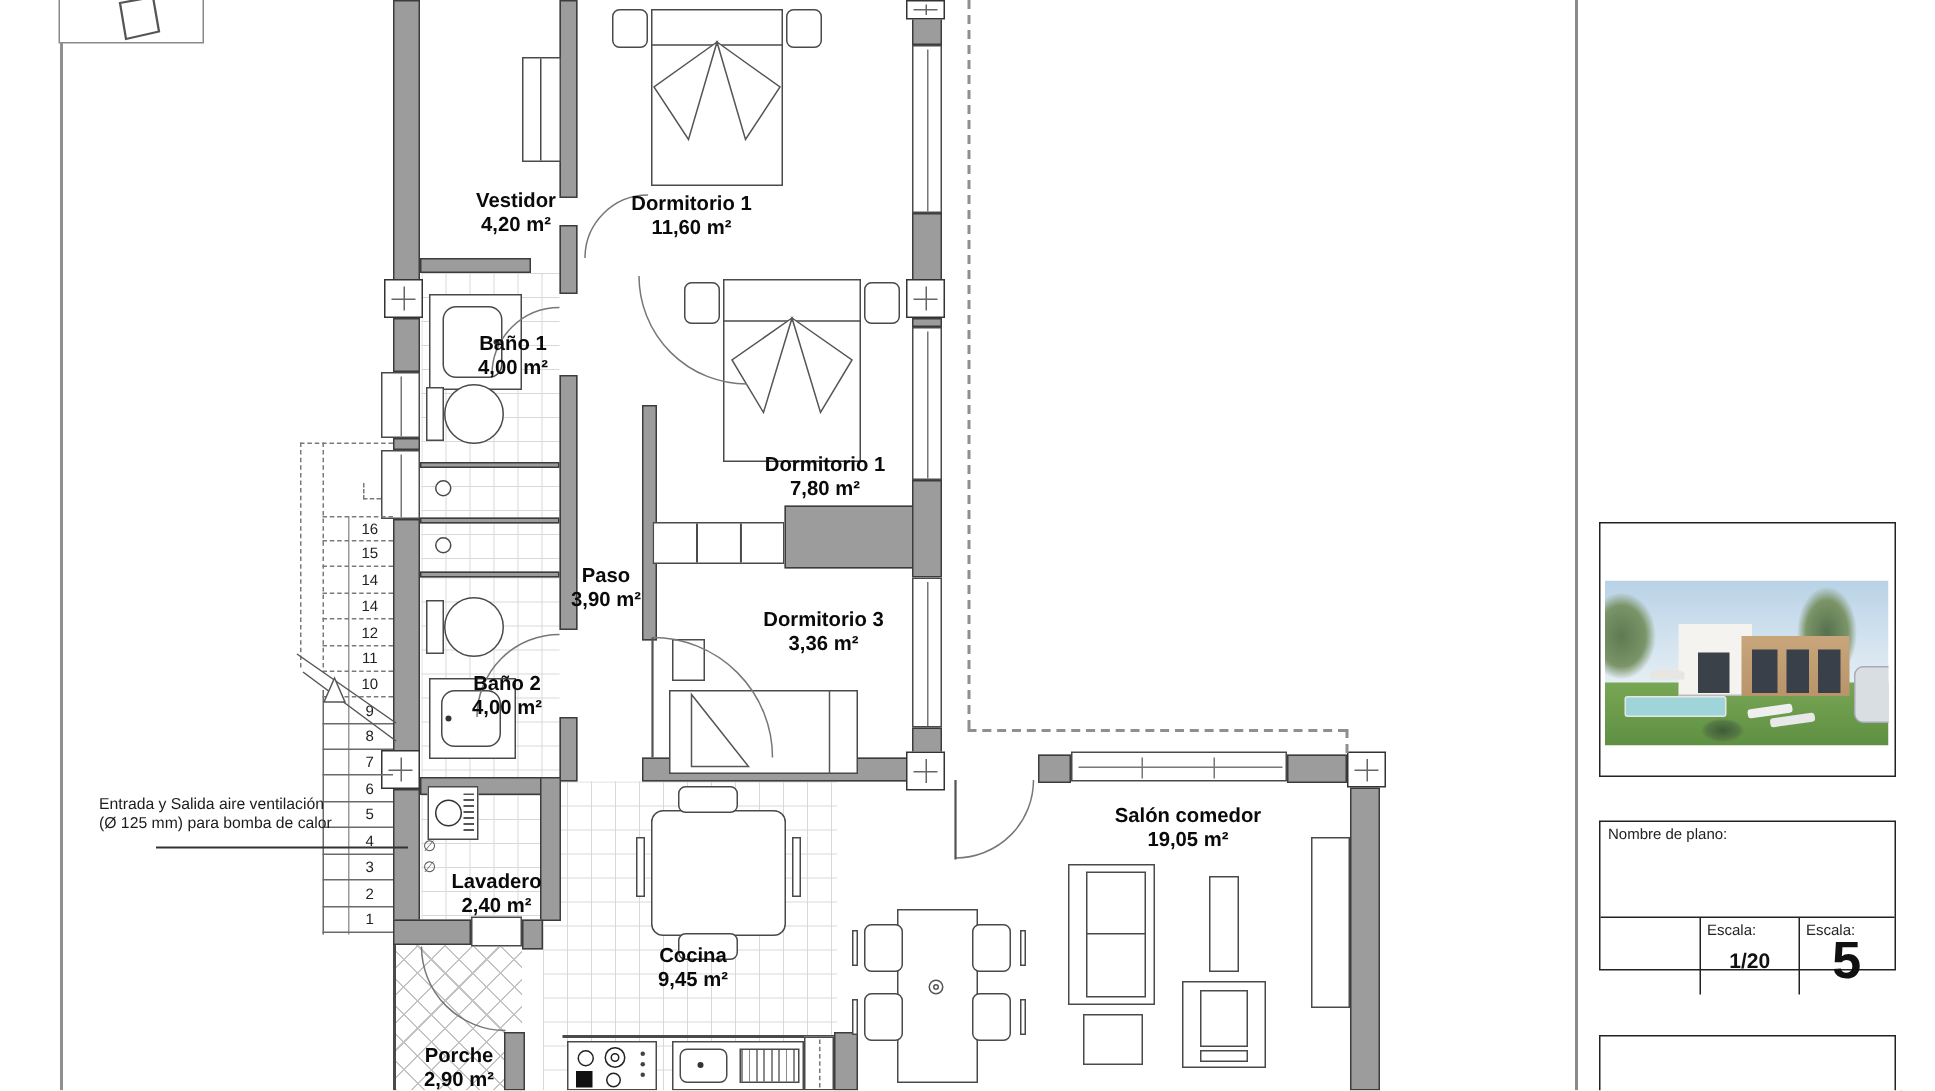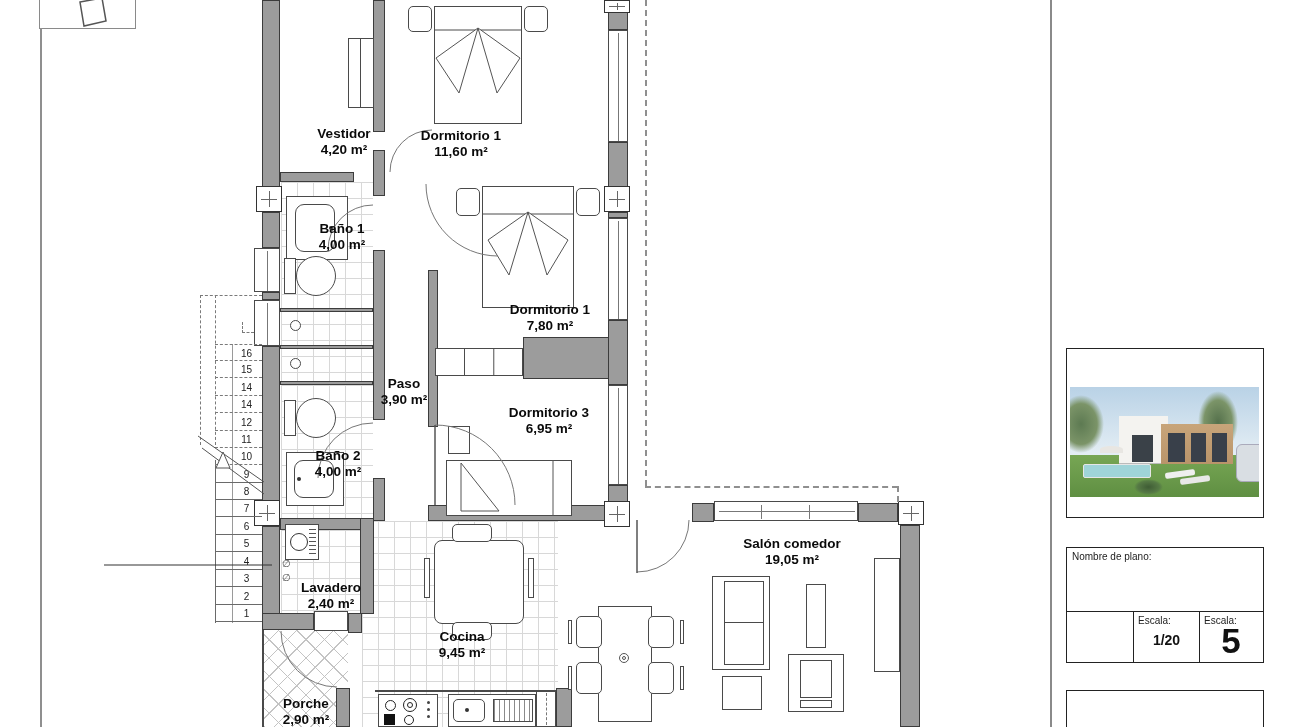--- a/index.html
+++ b/index.html
@@ -297,21 +297,21 @@
   <div class="rl" style="left:550px;top:302px;">
       <div>Dormitorio 1</div>
       <div>7,80 m²</div>
     </div>
   <div class="rl" style="left:404px;top:376px;">
       <div>Paso</div>
       <div>3,90 m²</div>
     </div>
   <div class="rl" style="left:549px;top:405px;">
       <div>Dormitorio 3</div>
-      <div>6,95 m²</div>
+      <div>3,36 m²</div>
     </div>
   <div class="rl" style="left:338px;top:448px;">
       <div>Baño 2</div>
       <div>4,00 m²</div>
     </div>
   <div class="rl" style="left:331px;top:580px;">
       <div>Lavadero</div>
       <div>2,40 m²</div>
     </div>
   <div class="rl" style="left:462px;top:629px;">
@@ -320,20 +320,24 @@
     </div>
   <div class="rl" style="left:306px;top:696px;">
       <div>Porche</div>
       <div>2,90 m²</div>
     </div>
   <div class="rl" style="left:792px;top:536px;">
       <div>Salón comedor</div>
       <div>19,05 m²</div>
     </div>
 
+  <div class="ann">
+    <div>Entrada y Salida aire ventilación</div>
+    <div>(Ø 125 mm) para bomba de calor</div>
+  </div>
 
   <div class="abs" style="left:1050px;top:0;width:2px;height:727px;background:#8a8a8a;"></div>
 
   <div class="tb-box" style="left:1066px;top:348px;width:198px;height:170px;">
     <div class="photo" style="left:3px;top:38px;width:189px;height:110px;">
       <div class="abs" style="left:0;top:0;width:100%;height:68%;background:linear-gradient(var(--sky,#b9d2e6),#e9f1f6);"></div>
       <div class="abs" style="left:-12px;top:8px;width:46px;height:58px;background:radial-gradient(closest-side,#5d7a52,#7b9468 70%,transparent);border-radius:50%;"></div>
       <div class="abs" style="left:128px;top:4px;width:40px;height:62px;background:radial-gradient(closest-side,#55714c,#7b9468 70%,transparent);border-radius:50%;"></div>
       <div class="abs" style="left:0;top:62%;width:100%;height:38%;background:linear-gradient(var(--grass,#77a654),#5f8f42);"></div>
       <div class="abs" style="left:26%;top:26%;width:26%;height:44%;background:#f4f3f0;border-bottom:1px solid #bbb;"></div>
@@ -344,21 +348,21 @@
       <div class="abs" style="left:75%;top:42%;width:8%;height:26%;background:#39404a;"></div>
       <div class="abs" style="left:7%;top:70%;width:36%;height:13%;background:var(--pool,#9fd4d8);border:1px solid #e6e6e6;border-radius:2px;"></div>
       <div class="abs" style="left:50%;top:76%;width:16%;height:5%;background:#efefef;border-radius:2px;transform:rotate(-8deg);"></div>
       <div class="abs" style="left:58%;top:82%;width:16%;height:5%;background:#e8e8e8;border-radius:2px;transform:rotate(-8deg);"></div>
       <div class="abs" style="left:34%;top:84%;width:15%;height:14%;background:radial-gradient(closest-side,#3f5c35,#567a45 75%,transparent);border-radius:50%;"></div>
       <div class="abs" style="left:88%;top:52%;width:14%;height:34%;background:#d9dee3;border-radius:6px 0 0 6px;border:1px solid #aab;"></div>
       <div class="abs" style="left:16%;top:54%;width:12%;height:6%;background:#e8e6e2;border-radius:50% 50% 0 0;"></div>
     </div>
   </div>
 
-  <div class="tb-box" style="left:1066px;top:547px;width:198px;height:116px;">
+  <div class="tb-box" style="left:1066px;top:547px;width:198px;height:100px;">
     <div class="tb-small abs" style="left:5px;top:3px;">Nombre de plano:</div>
     <div class="abs" style="left:0;top:63px;width:100%;height:52px;border-top:1px solid #222;">
       <div class="abs" style="left:0;top:0;width:66px;height:100%;"></div>
       <div class="abs" style="left:66px;top:0;width:66px;height:100%;border-left:1px solid #222;">
         <div class="tb-small abs" style="left:4px;top:3px;">Escala:</div>
         <div class="abs" style="left:0;top:20px;width:100%;text-align:center;font-weight:bold;font-size:14px;">1/20</div>
       </div>
       <div class="abs" style="left:132px;top:0;width:63px;height:100%;border-left:1px solid #222;">
         <div class="tb-small abs" style="left:4px;top:3px;">Escala:</div>
         <div class="abs" style="left:0;top:11px;width:100%;text-align:center;font-weight:bold;font-size:35px;line-height:1;">5</div>

